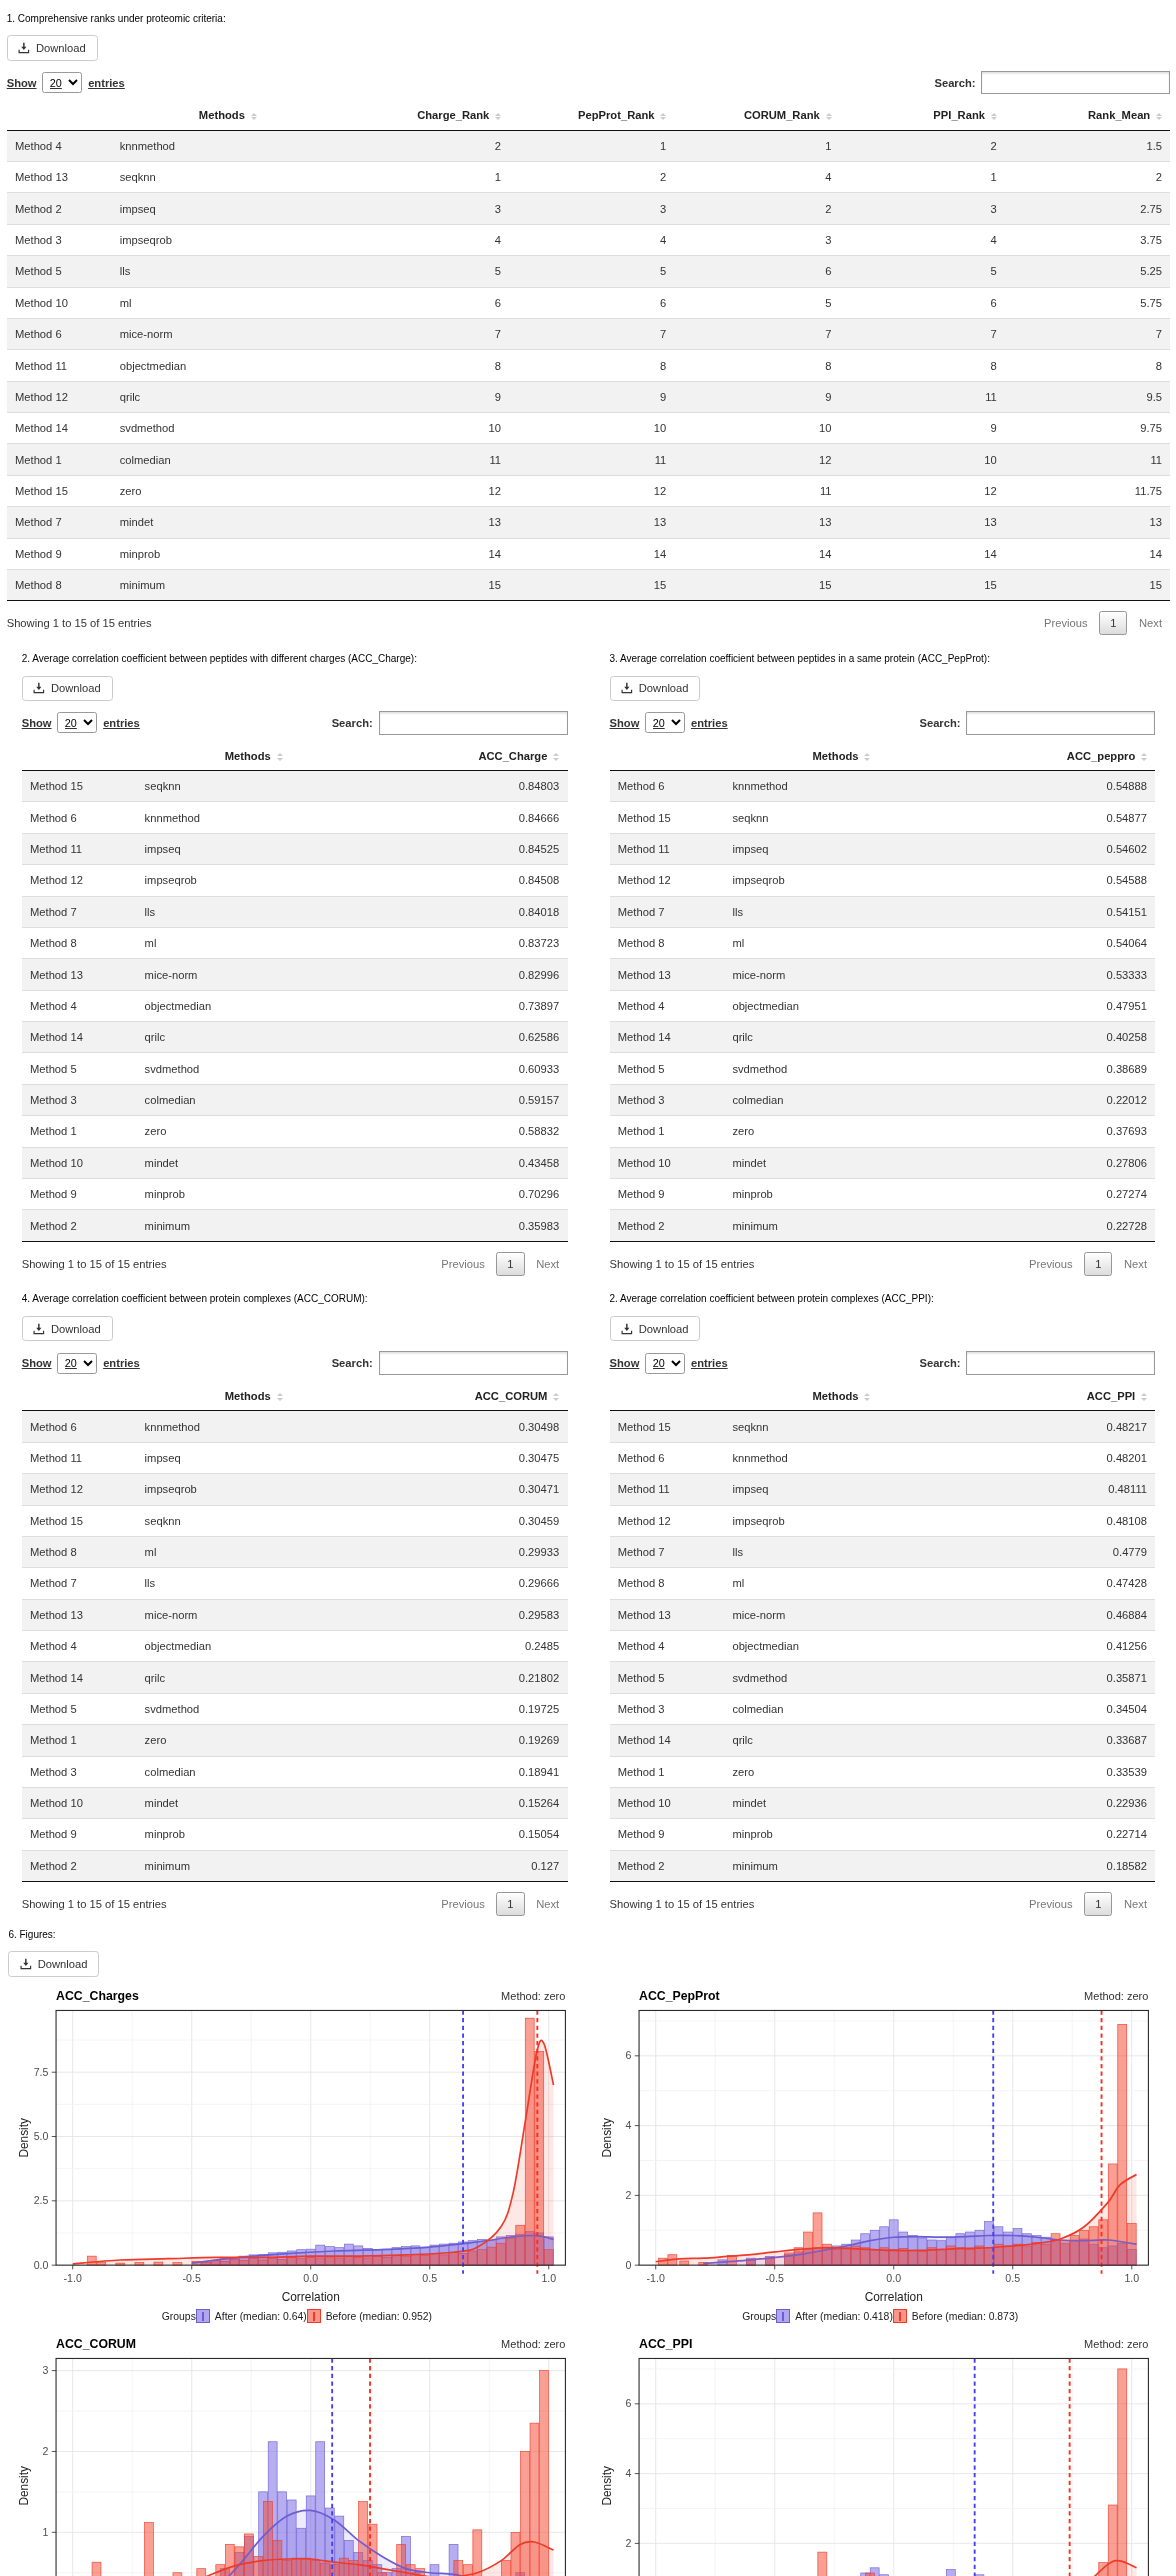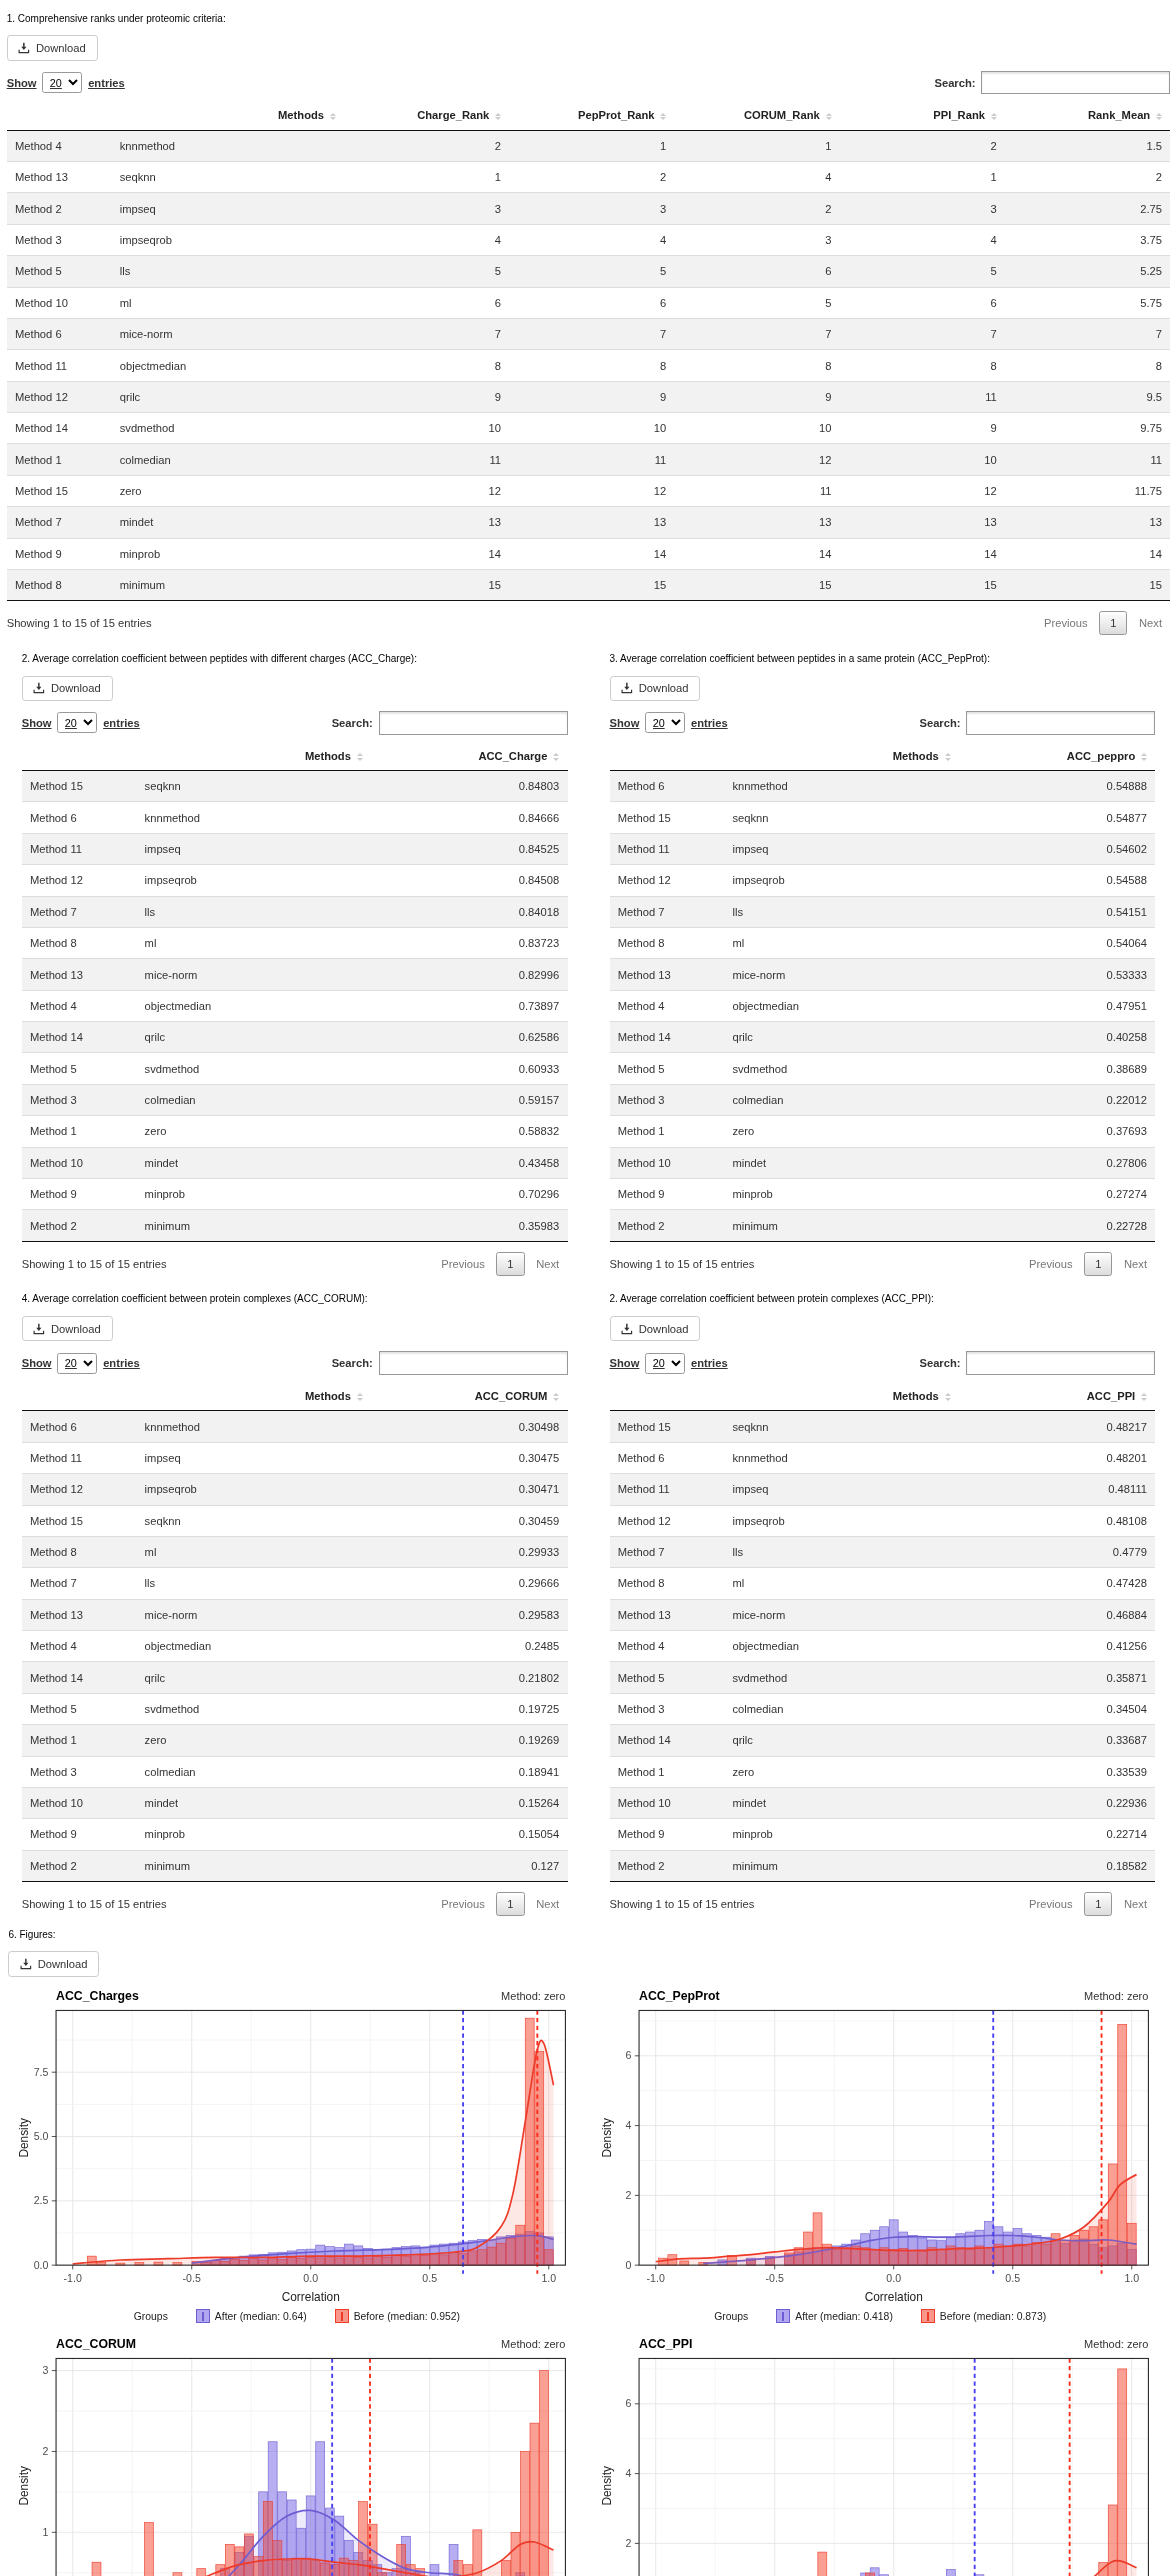--- a/index.html
+++ b/index.html
@@ -13,34 +13,34 @@
   .dt-length{display:inline-flex;align-items:center;gap:5.8px;text-decoration:underline;}
   .dt-length select{border:0.8px solid #999;border-radius:2.5px;padding:2.5px 2.5px;font-size:10.8px;font-family:inherit;background:#fff;}
   .dt-search{display:inline-flex;align-items:center;gap:5.8px;}
   .dt-search input{border:0.8px solid #999;width:177px;height:21.7px;box-shadow:inset 0 1.7px 1.7px rgba(0,0,0,.12);font-family:inherit;font-size:10.8px;padding:0 5px;}
   table.dt{width:100%;border-collapse:collapse;font-size:11.2px;margin-top:3.3px;}
   table.dt thead th{border-bottom:1.7px solid #111;padding:8.3px 8.3px;font-weight:700;color:#222;white-space:nowrap;}
   table.dt tbody td{padding:9.2px 8.3px;border-top:0.8px solid #ddd;color:#333;}
   table.dt tbody tr:first-child td{border-top:0.8px solid transparent;}
   table.dt tbody tr:last-child td{border-bottom:0.8px solid #111;}
   table.dt tbody tr.odd{background:#f2f2f2;}
-  .al{text-align:left}.ac{text-align:right}.ar{text-align:right}
+  .al{text-align:left}.ac{text-align:center}.ar{text-align:right}
   .sort{display:inline-flex;flex-direction:column;margin-left:5.8px;vertical-align:middle;}
   .sort i{display:block;width:0;height:0;border-left:3.3px solid transparent;border-right:3.3px solid transparent;}
   .sort .up{border-bottom:3.3px solid #ccc;margin-bottom:1.7px;}
   .sort .dn{border-top:3.3px solid #ccc;}
   .dt-footer{display:flex;justify-content:space-between;align-items:center;font-size:11.2px;color:#333;padding:10px 0 5px 0;}
   .dt-paginate{display:flex;align-items:center;gap:3.3px;}
   .pg-prev,.pg-next{color:#777;padding:5px 8.3px;cursor:pointer;}
   .pg-cur{border:0.8px solid #979797;background:linear-gradient(#fff,#dcdcdc);padding:5px 10px;border-radius:2.5px;color:#333;cursor:pointer;}
   .cols{display:grid;grid-template-columns:1fr 1fr;column-gap:42px;padding:0 15px;margin-top:5px;}
   .figures{display:grid;grid-template-columns:1fr 1fr;column-gap:23px;row-gap:5px;padding:0 10px;}
   figure.plot-cell{margin:0;}
   figure.plot-cell svg{width:100%;height:auto;display:block;}
-  .plot-legend{display:flex;justify-content:center;align-items:center;gap:28px;font-size:10.4px;color:#222;margin:0 0 5px 0;}
+  .plot-legend{display:flex;justify-content:center;align-items:center;gap:0;font-size:10.4px;color:#222;margin:0 0 5px 0;}
   .lg-key{display:inline-flex;align-items:center;gap:5px;}
   .swatch{position:relative;display:inline-block;width:14px;height:14px;box-sizing:border-box;}
   .swatch i{position:absolute;left:50%;top:1.7px;bottom:1.7px;width:1.7px;margin-left:-0.8px;}
   .s6-head{padding:0 1.7px;}
 </style>
 </head>
 <body>
 
 <div class="page">
 

